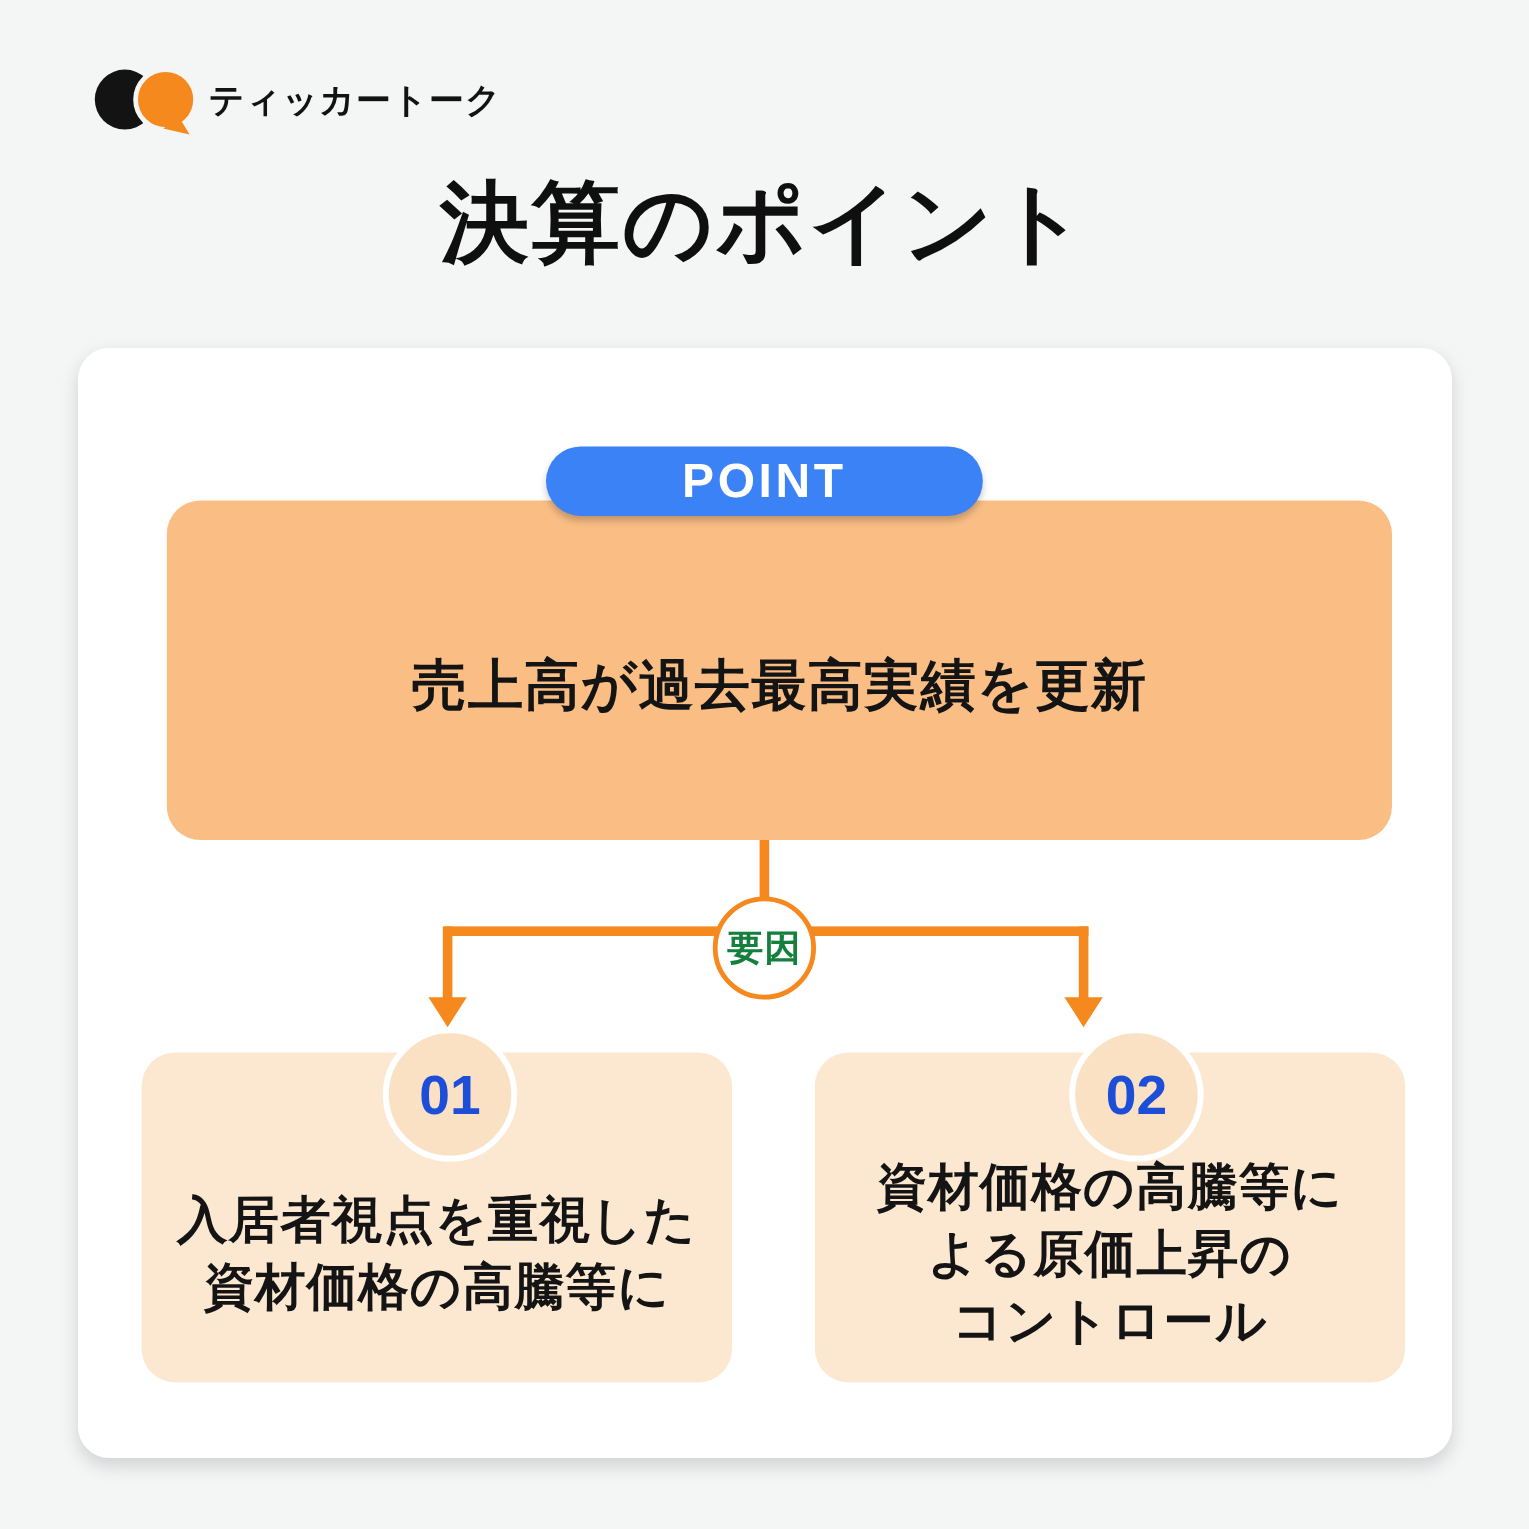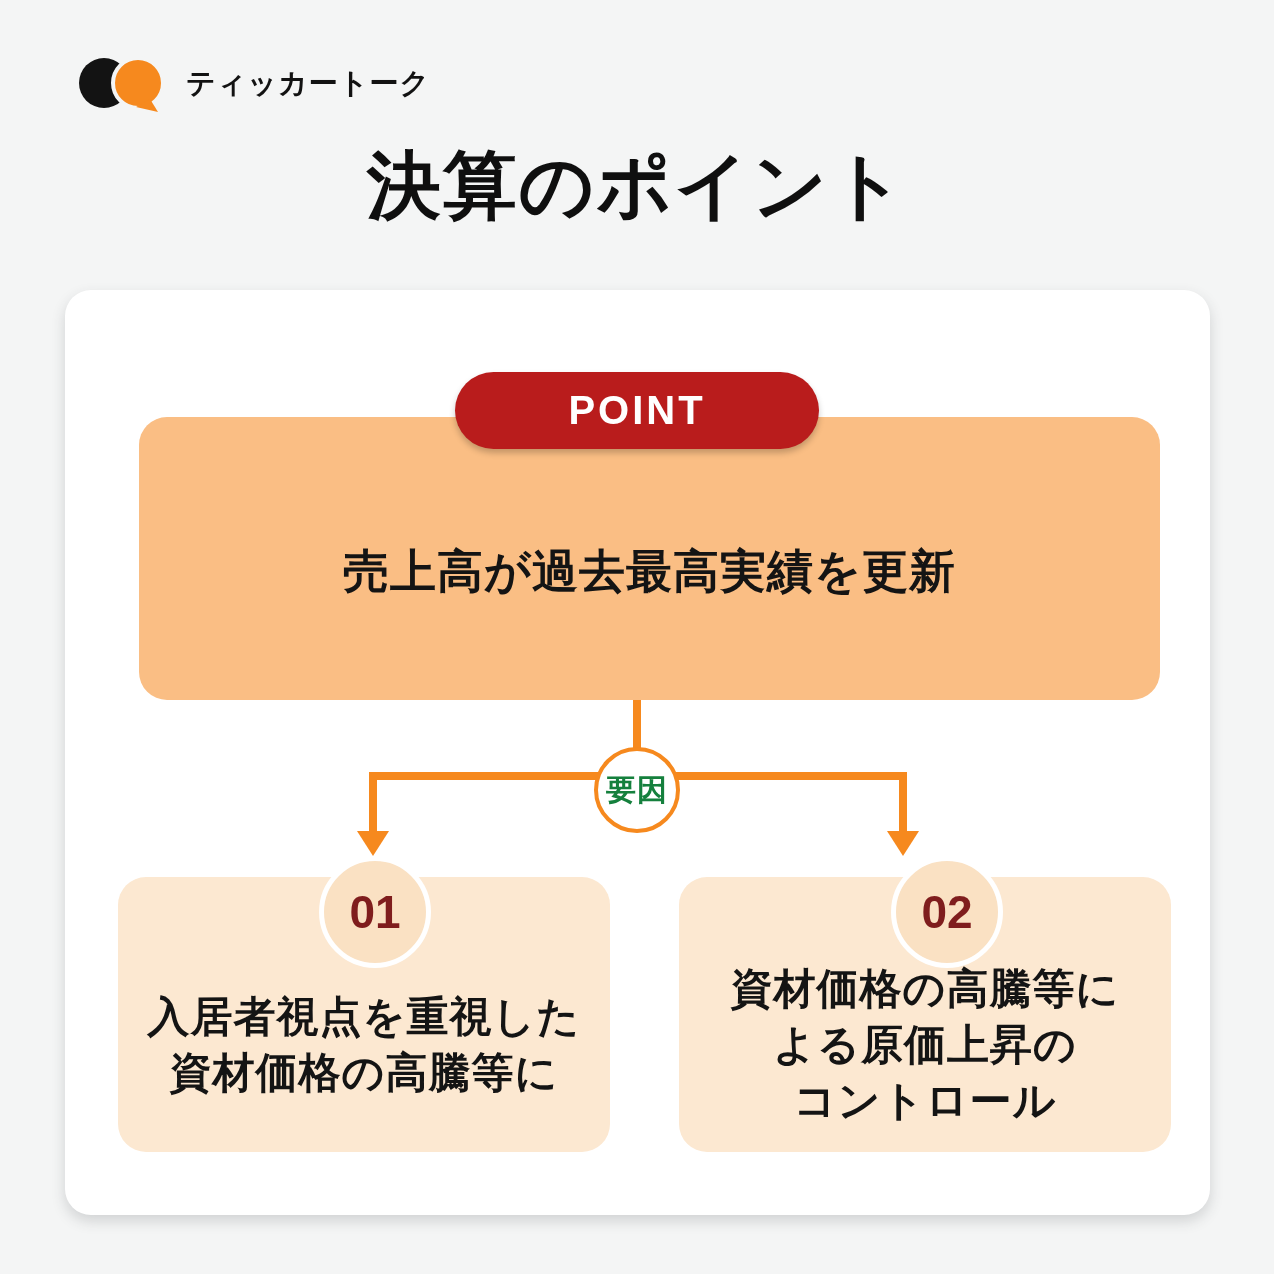--- a/index.html
+++ b/index.html
@@ -10,21 +10,21 @@
   .canvas{
     position:relative;
     width:1274px;height:1274px;
     background:#F4F5F5;
     overflow:hidden;
     margin:0 auto;
   }
   
   .brand{
     position:absolute;left:78px;top:55px;
-    display:flex;align-items:center;gap:16px;
+    display:flex;align-items:center;gap:4px;
   }
   .brand-name{
     font-size:29px;font-weight:800;color:#121212;letter-spacing:1px;
   }
   
   .title{
     position:absolute;left:0;top:138px;width:100%;
     margin:0;text-align:center;
     font-size:74px;line-height:96px;font-weight:900;color:#0f0f0f;
     letter-spacing:2px;
@@ -32,22 +32,22 @@
   
   .card{
     position:absolute;left:65px;top:290px;
     width:1145px;height:925px;
     background:#FFFFFF;border-radius:26px;
     box-shadow:0 6px 14px rgba(50,55,60,0.18);
   }
   
   .point-badge{
     position:absolute;left:390px;top:82px;
-    width:364px;height:77px;border-radius:40px;
-    background:#b91c1c;
+    width:364px;height:58px;border-radius:40px;
+    background:#3b82f6;
     color:#ffffff;font-size:40px;font-weight:700;letter-spacing:3px;
     display:flex;align-items:center;justify-content:center;
     box-shadow:0 4px 6px rgba(0,0,0,0.22);
     z-index:4;
   }
   
   .point-box{
     position:absolute;left:74px;top:127px;
     width:1021px;height:283px;border-radius:28px;
     background:#FABE84;
@@ -91,21 +91,21 @@
   .factor-left{left:53px;}
   .factor-right{left:614px;}
   .factor-line{
     font-size:42px;line-height:56px;font-weight:900;color:#141414;
     letter-spacing:1px;white-space:nowrap;
   }
   .num-circle{
     position:absolute;top:566px;width:112px;height:112px;border-radius:50%;
     background:#FAE1C3;border:5px solid #ffffff;box-sizing:border-box;
     display:flex;align-items:center;justify-content:center;
-    font-size:46px;font-weight:800;color:#7f1d1d;
+    font-size:46px;font-weight:800;color:#1d4ed8;
     z-index:3;
   }
   .num-left{left:254px;}
   .num-right{left:826px;}
 </style>
 </head>
 <body>
 
 <div class="canvas">
 

